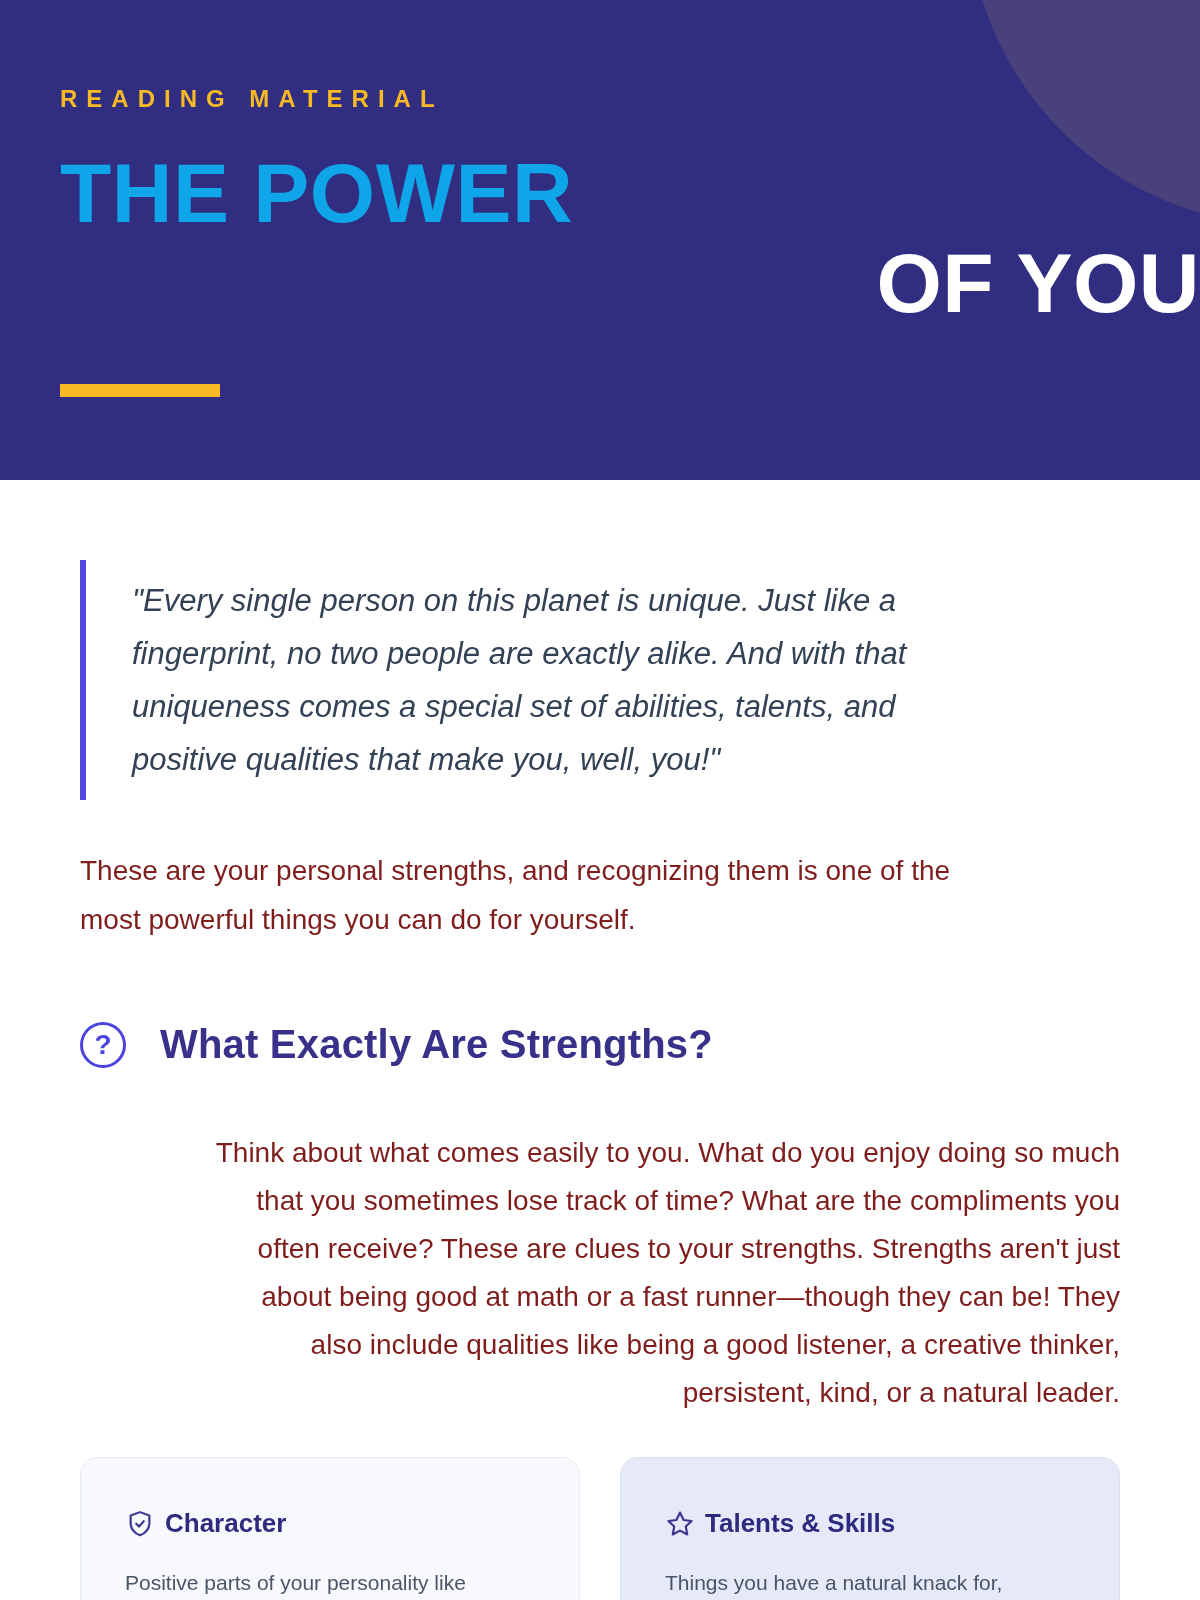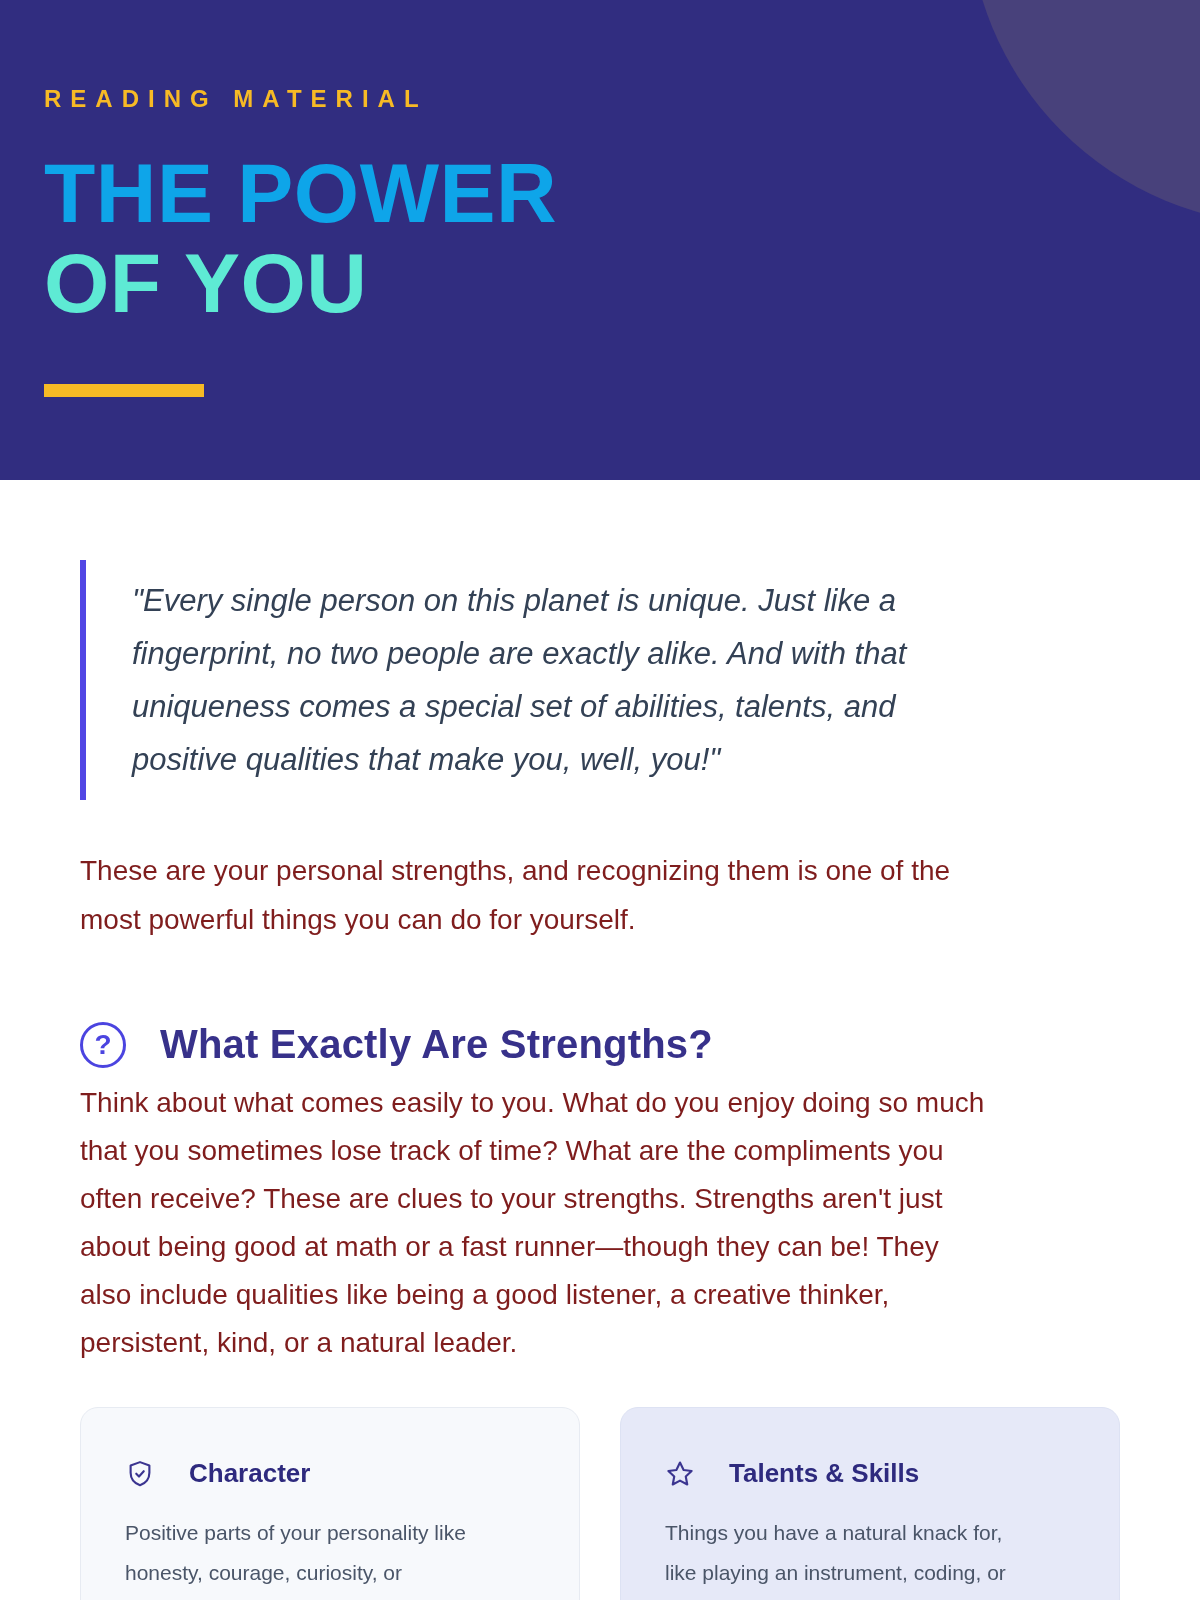--- a/index.html
+++ b/index.html
@@ -23,38 +23,38 @@
     position: absolute;
     width: 640px;
     height: 640px;
     border-radius: 50%;
     background: #48417b;
     left: 968px;
     top: -415px;
   }
   .hero-content {
     position: relative;
-    padding: 84px 0 0 44px;
+    padding: 84px 0 0 60px;
   }
   .eyebrow {
     color: #f7ba25;
     font-size: 24px;
     font-weight: bold;
     letter-spacing: 9px;
     line-height: 30px;
   }
   .hero-title {
     margin: 34px 0 0 0;
     font-size: 84px;
     font-weight: 800;
     line-height: 90px;
     letter-spacing: 0.5px;
   }
   .hero-title .t1 { display: block; color: #0ea5e9; }
-  .hero-title .t2 { display: block; color: #5eead4; }
+  .hero-title .t2 { display: block; color: #ffffff; text-align: right; }
   .hero-bar {
     width: 160px;
     height: 13px;
     background: #f7ba25;
     margin-top: 56px;
   }
 
   
   .content {
     padding: 0 80px;
@@ -76,21 +76,21 @@
   }
   .para {
     margin: 0;
     font-size: 28px;
     line-height: 49px;
     color: #7f1d1d;
     white-space: pre-line;
     max-width: 1040px;
   }
   .intro { margin-top: 46px; }
-  .body2 { line-height: 48px; }
+  .body2 { margin-top: 50px; line-height: 48px; text-align: right; }
 
   .section-heading {
     display: flex;
     align-items: center;
     gap: 22px;
     margin-top: 66px;
   }
   .q-icon {
     width: 46px;
     height: 46px;
@@ -129,21 +129,21 @@
     background: #f7f9fc;
     border: 1px solid #e7ebf2;
   }
   .card-talents {
     background: #e6e9f8;
     border: 1px solid #dde2f3;
   }
   .card-head {
     display: flex;
     align-items: center;
-    gap: 34px;
+    gap: 10px;
   }
   .card-head svg { width: 30px; height: 30px; flex: 0 0 30px; }
   .card-head h3 {
     margin: 0;
     font-size: 26px;
     font-weight: bold;
     color: #2e2a7e;
   }
   .card-body {
     margin: 24px 0 0 0;

